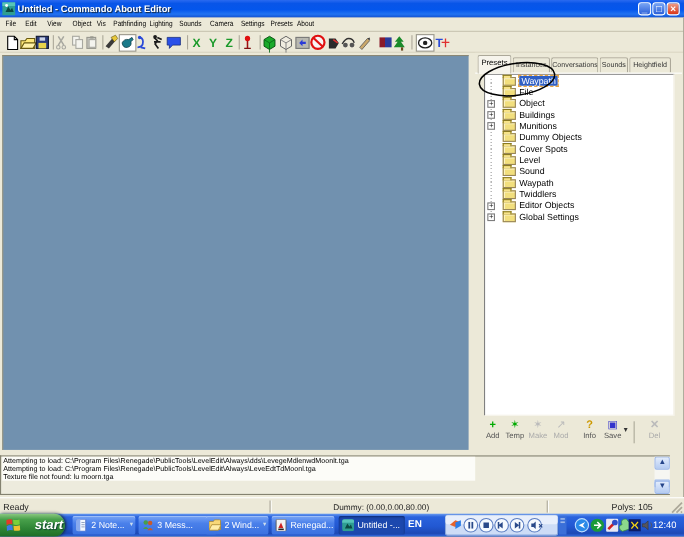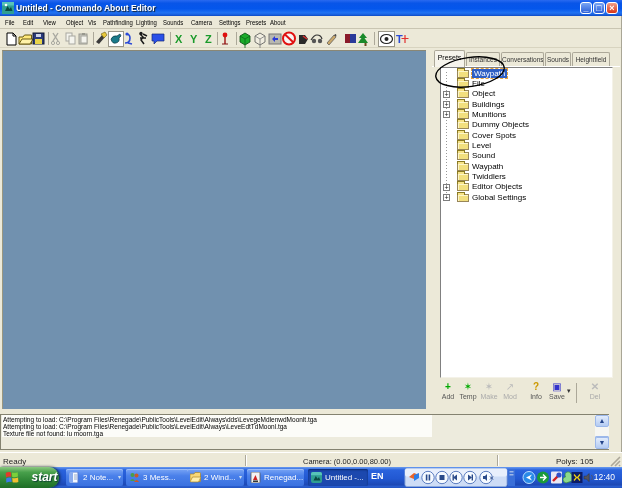--- a/index.html
+++ b/index.html
@@ -258,21 +258,21 @@
         <span id="sthumb"></span>
         <span class="sbtn" style="bottom:0;top:auto">▼</span>
       </div>
  </div>
 </div>
 
 <div class="abs" style="left:621px;top:16px;width:1px;height:436px;background:#a9a696"></div>
 <div class="abs" id="statusbar">
  <span class="abs" style="left:3px;top:4px">Ready</span>
  <span class="abs" style="left:245px;top:2px;width:1px;height:11px;background:#aca899;box-shadow:1px 0 0 #fff"></span>
- <span class="abs" style="left:303px;top:4px;font-size:7.5px">Camera: (0.00,0.00,80.00)</span>
+ <span class="abs" style="left:303px;top:4px;font-size:7.5px">Dummy: (0.00,0.00,80.00)</span>
  <span class="abs" style="left:497px;top:2px;width:1px;height:11px;background:#aca899;box-shadow:1px 0 0 #fff"></span>
  <span class="abs" style="left:556px;top:4px">Polys: 105</span>
  <svg class="abs" style="right:1px;top:3px" width="11" height="11">
       <g stroke="#aca899" stroke-width="1.6">
         <path d="M10 1 L1 10 M10 5 L5 10 M10 9 L9 10"></path>
       </g>
     </svg>
 </div>
 
 <div class="abs" id="taskbar">

